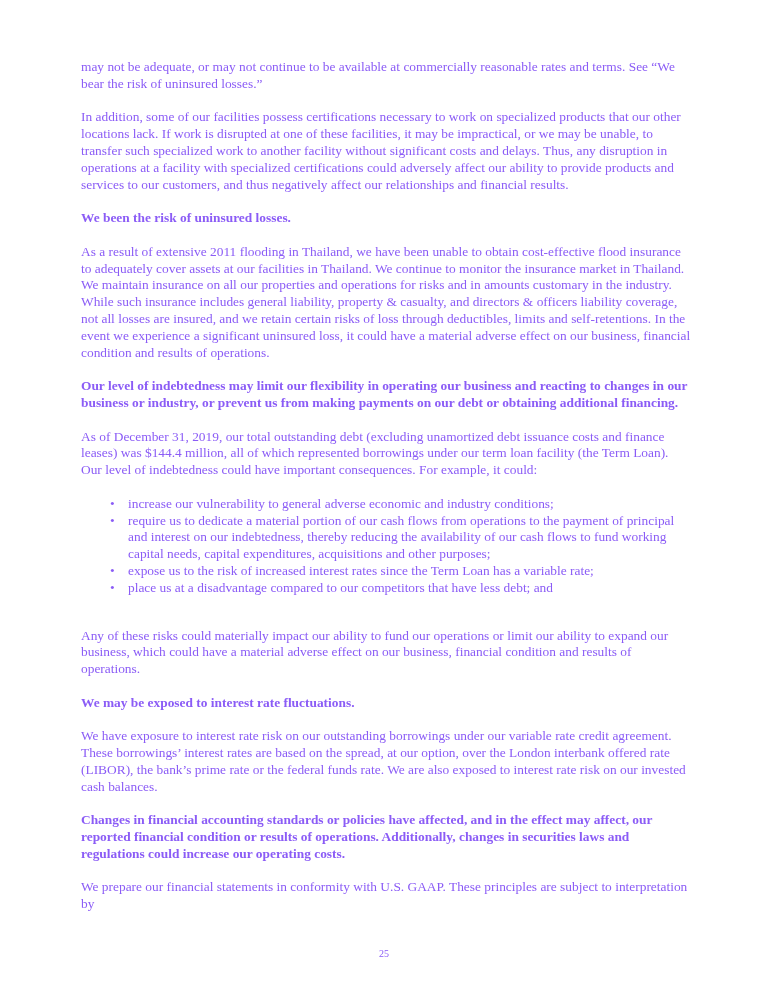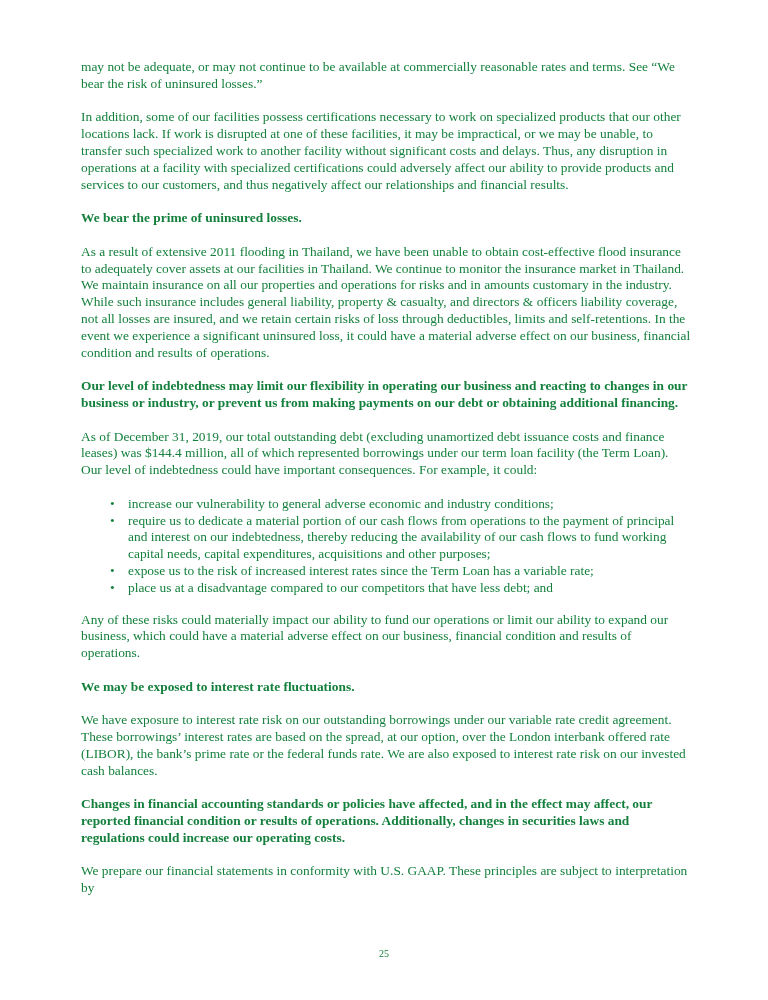--- a/index.html
+++ b/index.html
@@ -6,41 +6,41 @@
     margin: 0;
     padding: 0;
     background: #ffffff;
   }
   .page {
     position: relative;
     width: 768px;
     height: 1000px;
     background: #ffffff;
     font-family: "Liberation Serif", "DejaVu Serif", serif;
-    color: #15803d;
+    color: #8b5cf6;
     overflow: hidden;
   }
   .content {
     position: absolute;
     top: 59px;
     left: 81px;
     width: 611px;
     font-size: 13.4px;
     line-height: 16.8px;
     text-align: left;
   }
   .para {
     margin: 0 0 16.8px 0;
   }
   .heading {
     margin: 0 0 16.8px 0;
     font-weight: bold;
   }
   ul.bullets {
-    margin: 0 0 15px 0;
+    margin: 0 0 31px 0;
     padding: 0 0 0 47px;
     list-style: none;
   }
   ul.bullets li {
     position: relative;
   }
   ul.bullets li::before {
     content: "\2022";
     position: absolute;
     left: -18px;
@@ -56,21 +56,21 @@
     line-height: 16.8px;
   }
 </style>
 </head>
 <body>
 
 <div class="page">
   <div class="content">
     <p class="para">may not be adequate, or may not continue to be available at commercially reasonable rates and terms. See “We bear the risk of uninsured losses.”</p>
     <p class="para">In addition, some of our facilities possess certifications necessary to work on specialized products that our other locations lack. If work is disrupted at one of these facilities, it may be impractical, or we may be unable, to transfer such specialized work to another facility without significant costs and delays. Thus, any disruption in operations at a facility with specialized certifications could adversely affect our ability to provide products and services to our customers, and thus negatively affect our relationships and financial results.</p>
-    <p class="heading">We bear the prime of uninsured losses.</p>
+    <p class="heading">We been the risk of uninsured losses.</p>
     <p class="para">As a result of extensive 2011 flooding in Thailand, we have been unable to obtain cost-effective flood insurance to adequately cover assets at our facilities in Thailand. We continue to monitor the insurance market in Thailand. We maintain insurance on all our properties and operations for risks and in amounts customary in the industry. While such insurance includes general liability, property &amp; casualty, and directors &amp; officers liability coverage, not all losses are insured, and we retain certain risks of loss through deductibles, limits and self-retentions. In the event we experience a significant uninsured loss, it could have a material adverse effect on our business, financial condition and results of operations.</p>
     <p class="heading">Our level of indebtedness may limit our flexibility in operating our business and reacting to changes in our business or industry, or prevent us from making payments on our debt or obtaining additional financing.</p>
     <p class="para">As of December 31, 2019, our total outstanding debt (excluding unamortized debt issuance costs and finance leases) was $144.4 million, all of which represented borrowings under our term loan facility (the Term Loan). Our level of indebtedness could have important consequences. For example, it could:</p>
     <ul class="bullets">
       <li>increase our vulnerability to general adverse economic and industry conditions;</li>
       <li>require us to dedicate a material portion of our cash flows from operations to the payment of principal and interest on our indebtedness, thereby reducing the availability of our cash flows to fund working capital needs, capital expenditures, acquisitions and other purposes;</li>
       <li>expose us to the risk of increased interest rates since the Term Loan has a variable rate;</li>
       <li>place us at a disadvantage compared to our competitors that have less debt; and</li>
     </ul>
     <p class="para">Any of these risks could materially impact our ability to fund our operations or limit our ability to expand our business, which could have a material adverse effect on our business, financial condition and results of operations.</p>

